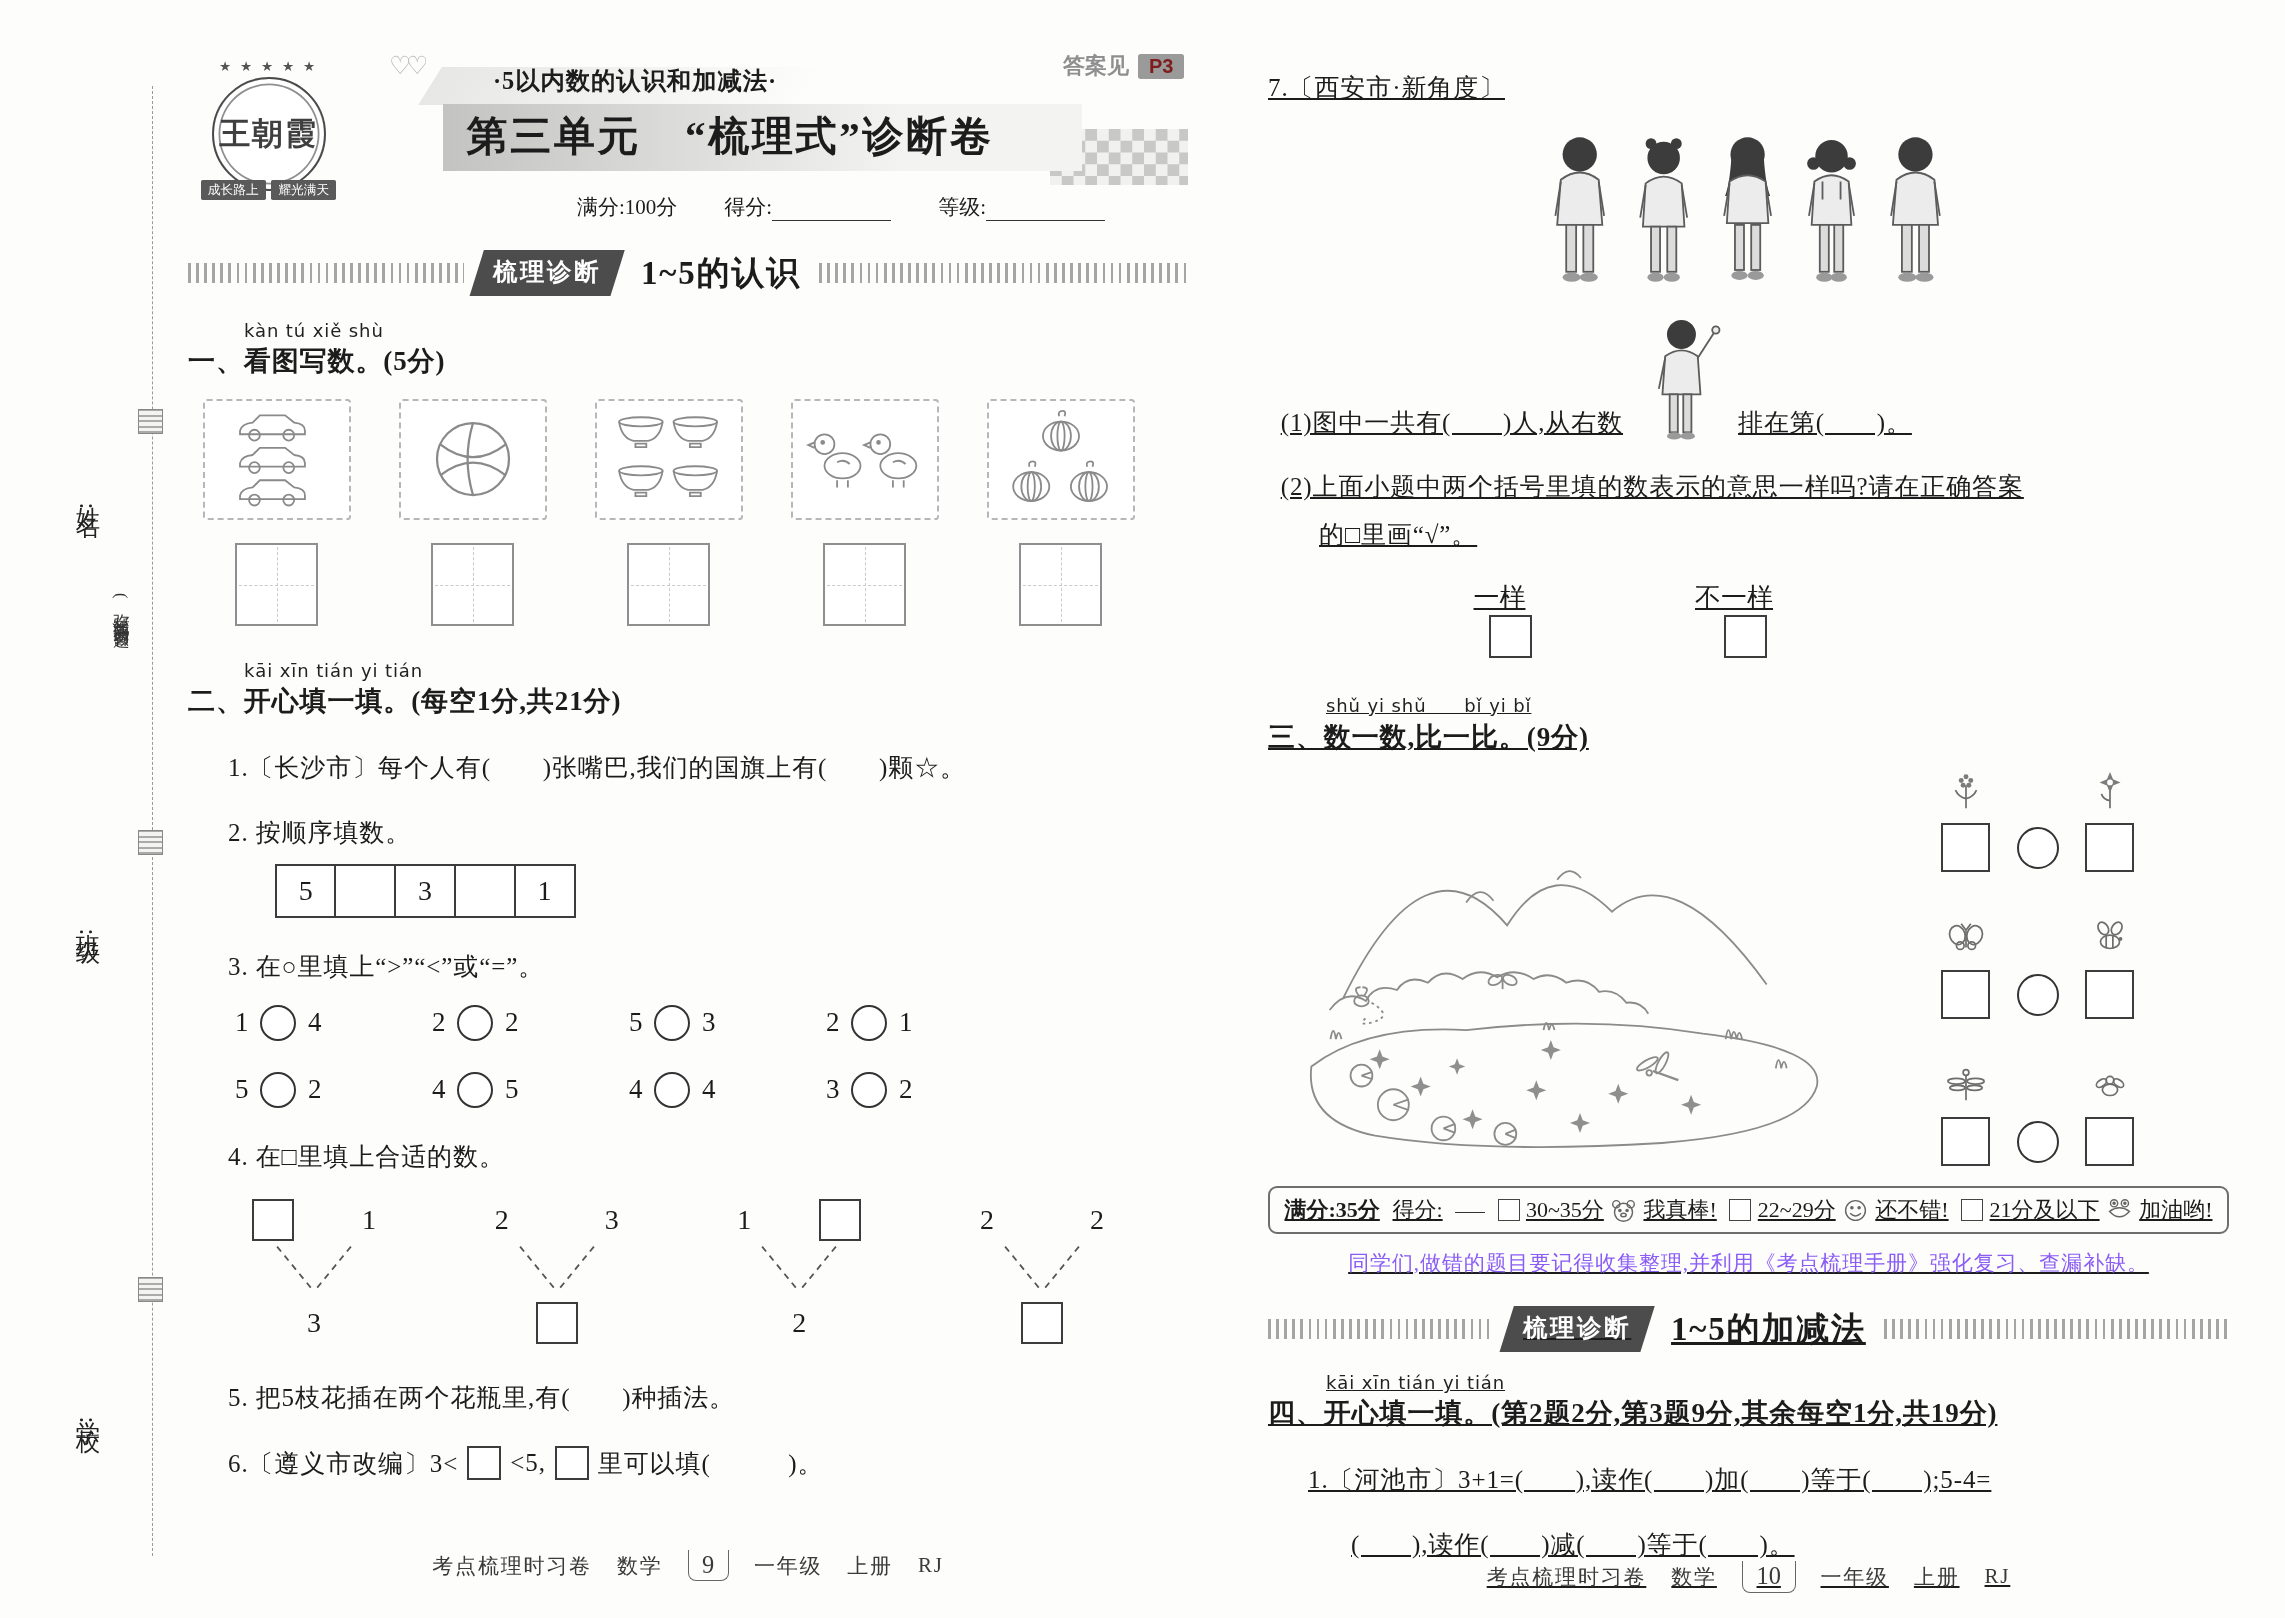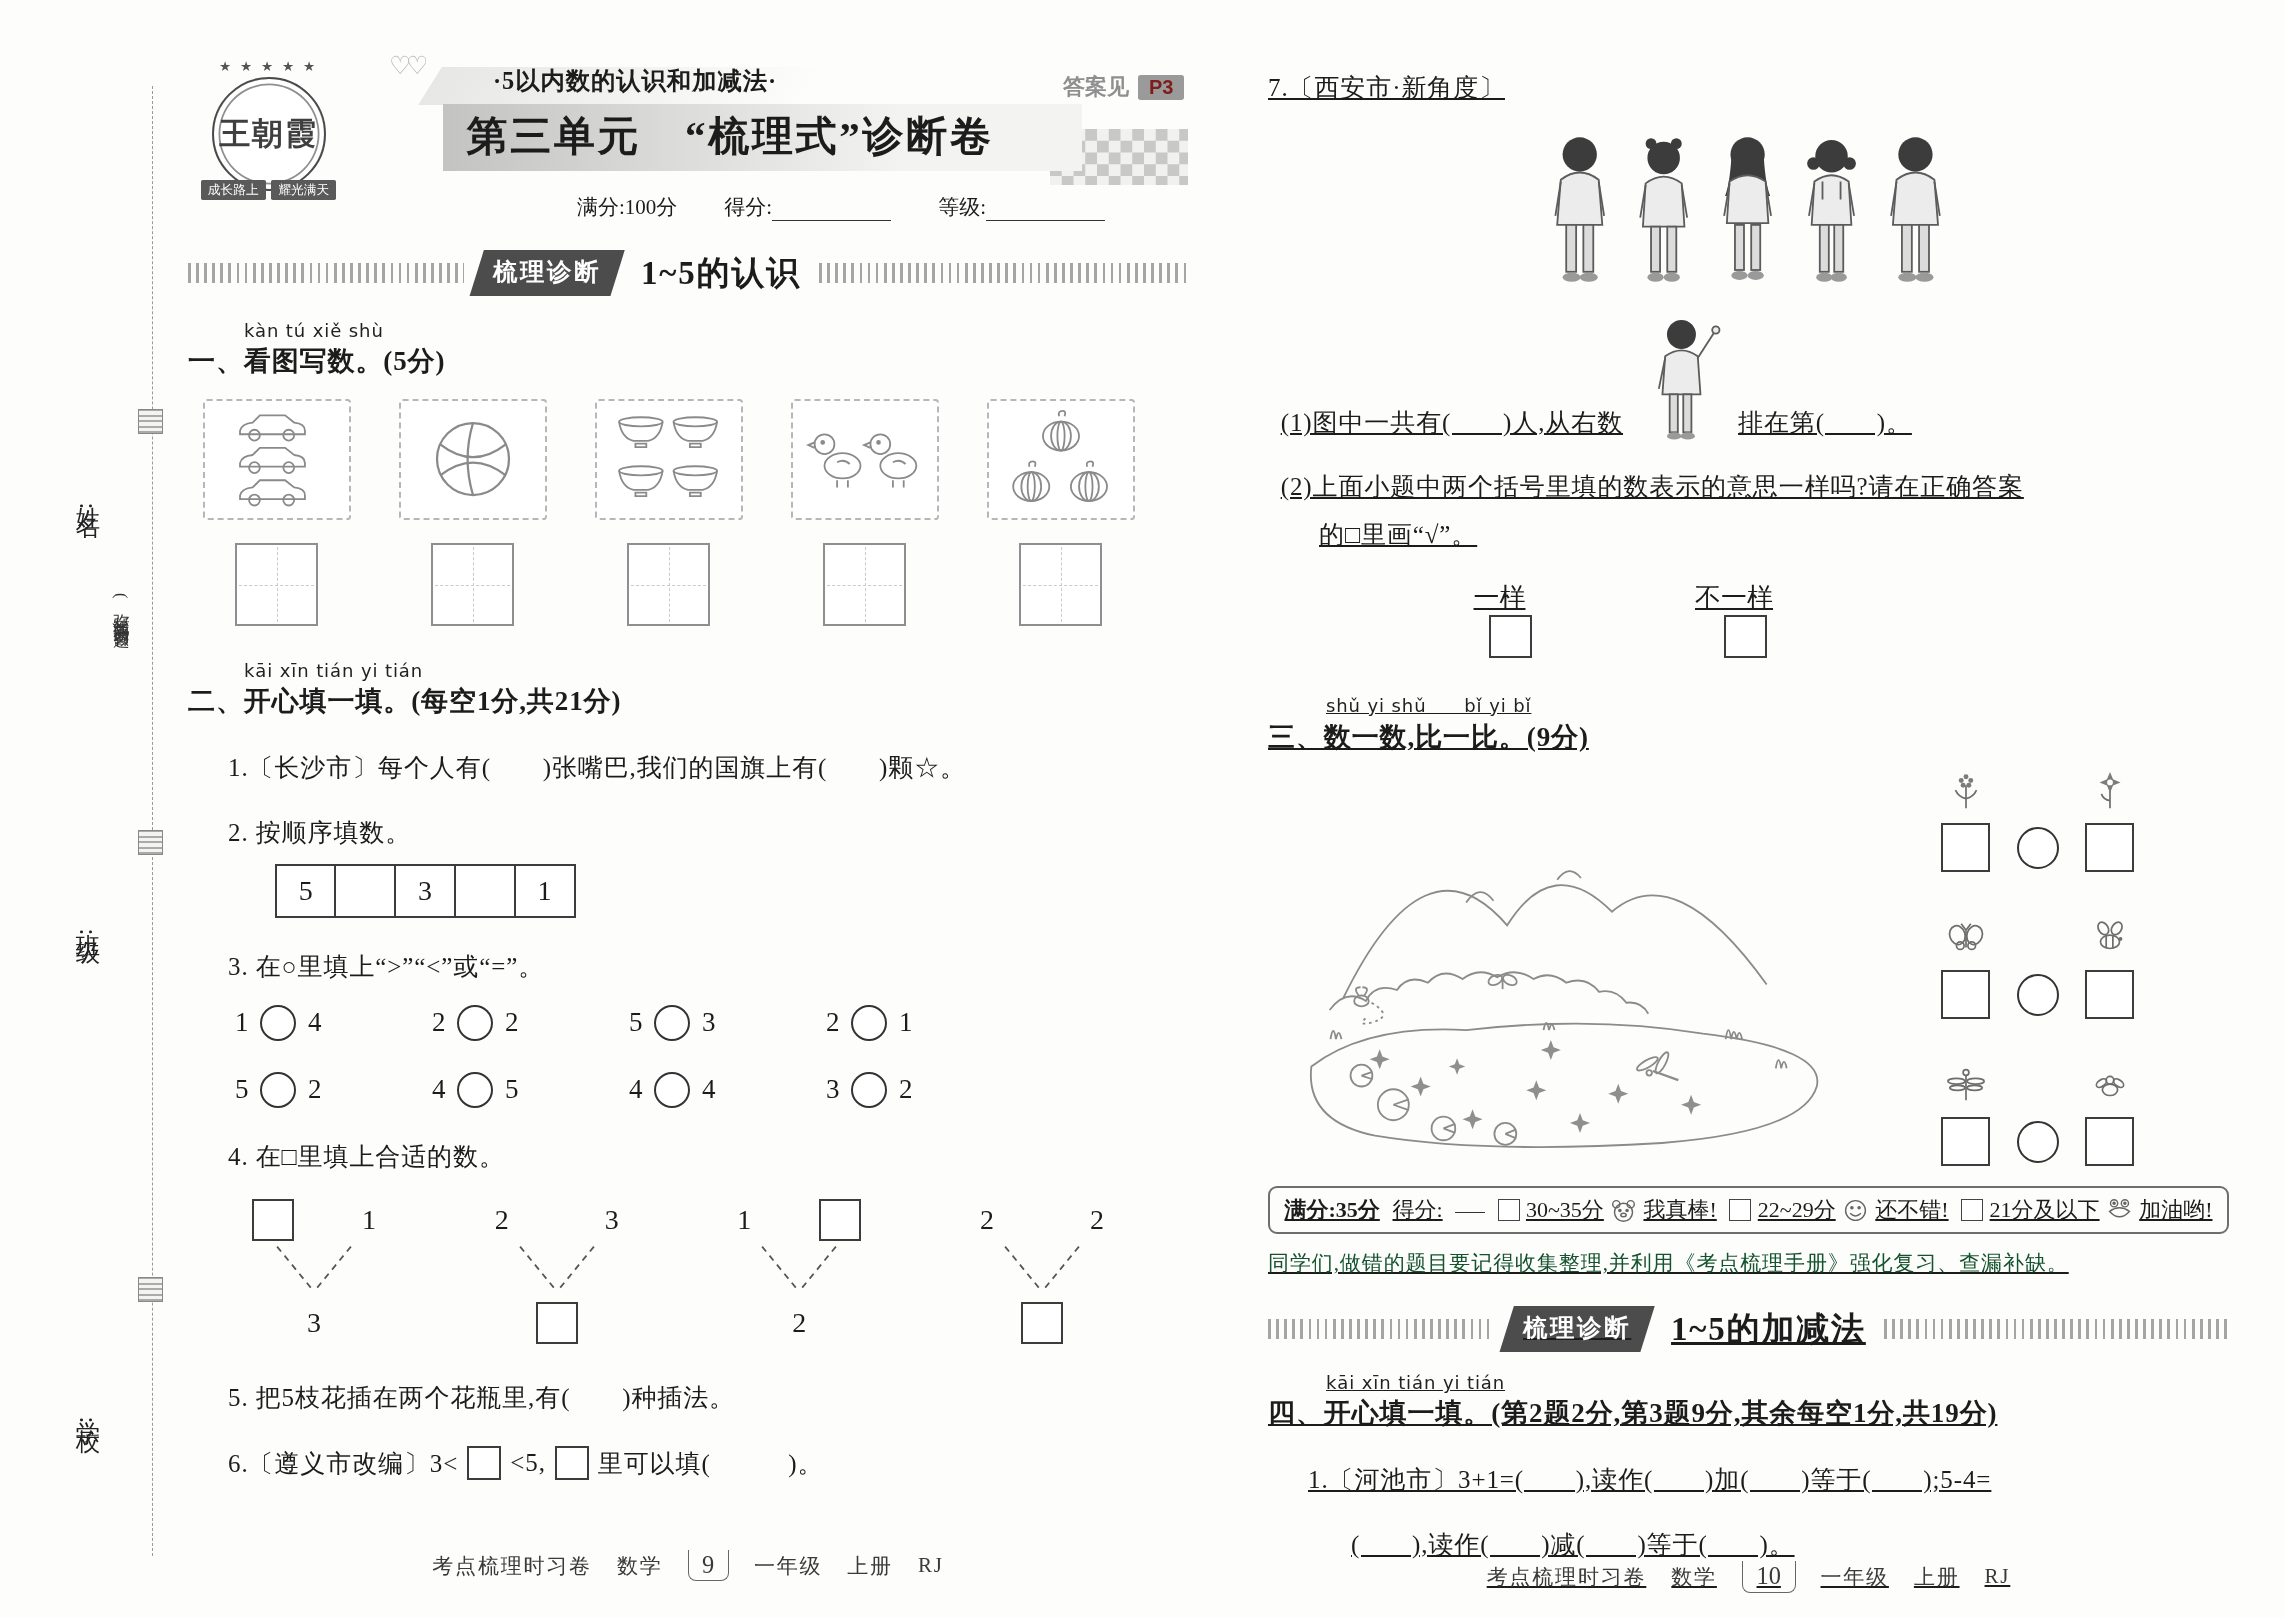--- a/index.html
+++ b/index.html
@@ -13,21 +13,21 @@
   .v-note { position:absolute; writing-mode:vertical-rl; font-size:16.3px; color:#333; left:110px; top:593px; letter-spacing:2.7px; }
   .spine-stamp { position:absolute; left:138px; width:25px; height:25px; border:1.8px solid #888;
     background:repeating-linear-gradient(0deg,#aaa 0 1.8px,#f3f3f2 1.8px 5.4px); }
 
   
   .page { position:absolute; top:47px; display:flex; flex-direction:column; }
   .page-left  { left:188px;  width:1000px; height:1538px; }
   .page-right { left:1268px; width:961px; height:1538px;text-decoration:underline; }
 
   
-  .answer-ref { position:absolute; top:25px; right:3.6px; display:flex; gap:9px; align-items:center;
+  .answer-ref { position:absolute; top:4px; right:3.6px; display:flex; gap:9px; align-items:center;
     font-family:"Liberation Sans",sans-serif; font-weight:bold; font-size:22px; color:#8f8f8f; }
   .answer-page { background:#9a9a9a; color:#7f1d1d; padding:1px 11px; border-radius:2.7px; font-size:20px; }
   .header-row { display:flex; margin-top:11px; position:relative; }
   .logo-block { width:161px; text-align:center; }
   .logo-stars { font-size:13.6px; color:#555; letter-spacing:2.7px; }
   .logo-circle { width:114px; height:114px; border:2.7px solid #4a4a4a; border-radius:50%; margin:1.8px auto 0;
     display:flex; align-items:center; justify-content:center;
     box-shadow: inset 0 0 0 4.5px #fff, inset 0 0 0 6.3px #8f8f8f; background:#fff; }
   .logo-brand { font-size:31px; font-weight:bold; color:#3f3f3f; letter-spacing:1.8px; }
   .logo-ribbons { display:flex; justify-content:center; gap:5.4px; margin-top:-11px; }
@@ -104,21 +104,21 @@
   .scene-row { display:flex; justify-content:space-between; margin-top:11px; }
   .cmp-col { display:flex; flex-direction:column; gap:45px; margin-top:3.6px; width:289px; }
   .crow-grid { display:grid; grid-template-columns:51px 43px 51px; column-gap:25px; justify-items:center; align-items:center; row-gap:11px; }
   .ansbox { width:49px; height:49px; border:2.3px solid #3c3c3c; background:#fff; }
   .big-circle { width:42px; height:42px; border:2.3px solid #333; border-radius:50%; background:#fff; }
   .score-strip { display:flex; align-items:center; gap:12.7px; border:2.3px solid #6e6e6e; border-radius:9px;
     padding:7.2px 14.5px; margin-top:20px; font-size:22px; white-space:nowrap; }
   .strip-bold { font-weight:bold; }
   .tier { display:flex; align-items:center; gap:6.3px; }
   .tier-box { width:22px; height:22px; border:1.8px solid #444; background:#fff; flex:0 0 auto; }
-  .note { font-size:21px; margin-top:14.5px; color:#14532d; letter-spacing:0.9px; }
+  .note { text-align:center; font-size:21px; margin-top:14.5px; color:#8b5cf6; letter-spacing:0.9px; }
   .q4-block { margin-top:7.2px; }
 </style>
 </head>
 <body>
 
 <div class="sheet">
 
   <div class="spine-line"></div>
   <div class="v-label" style="top:488px;">姓名:</div>
   <div class="v-note">(弥封线内请勿答题)</div>

